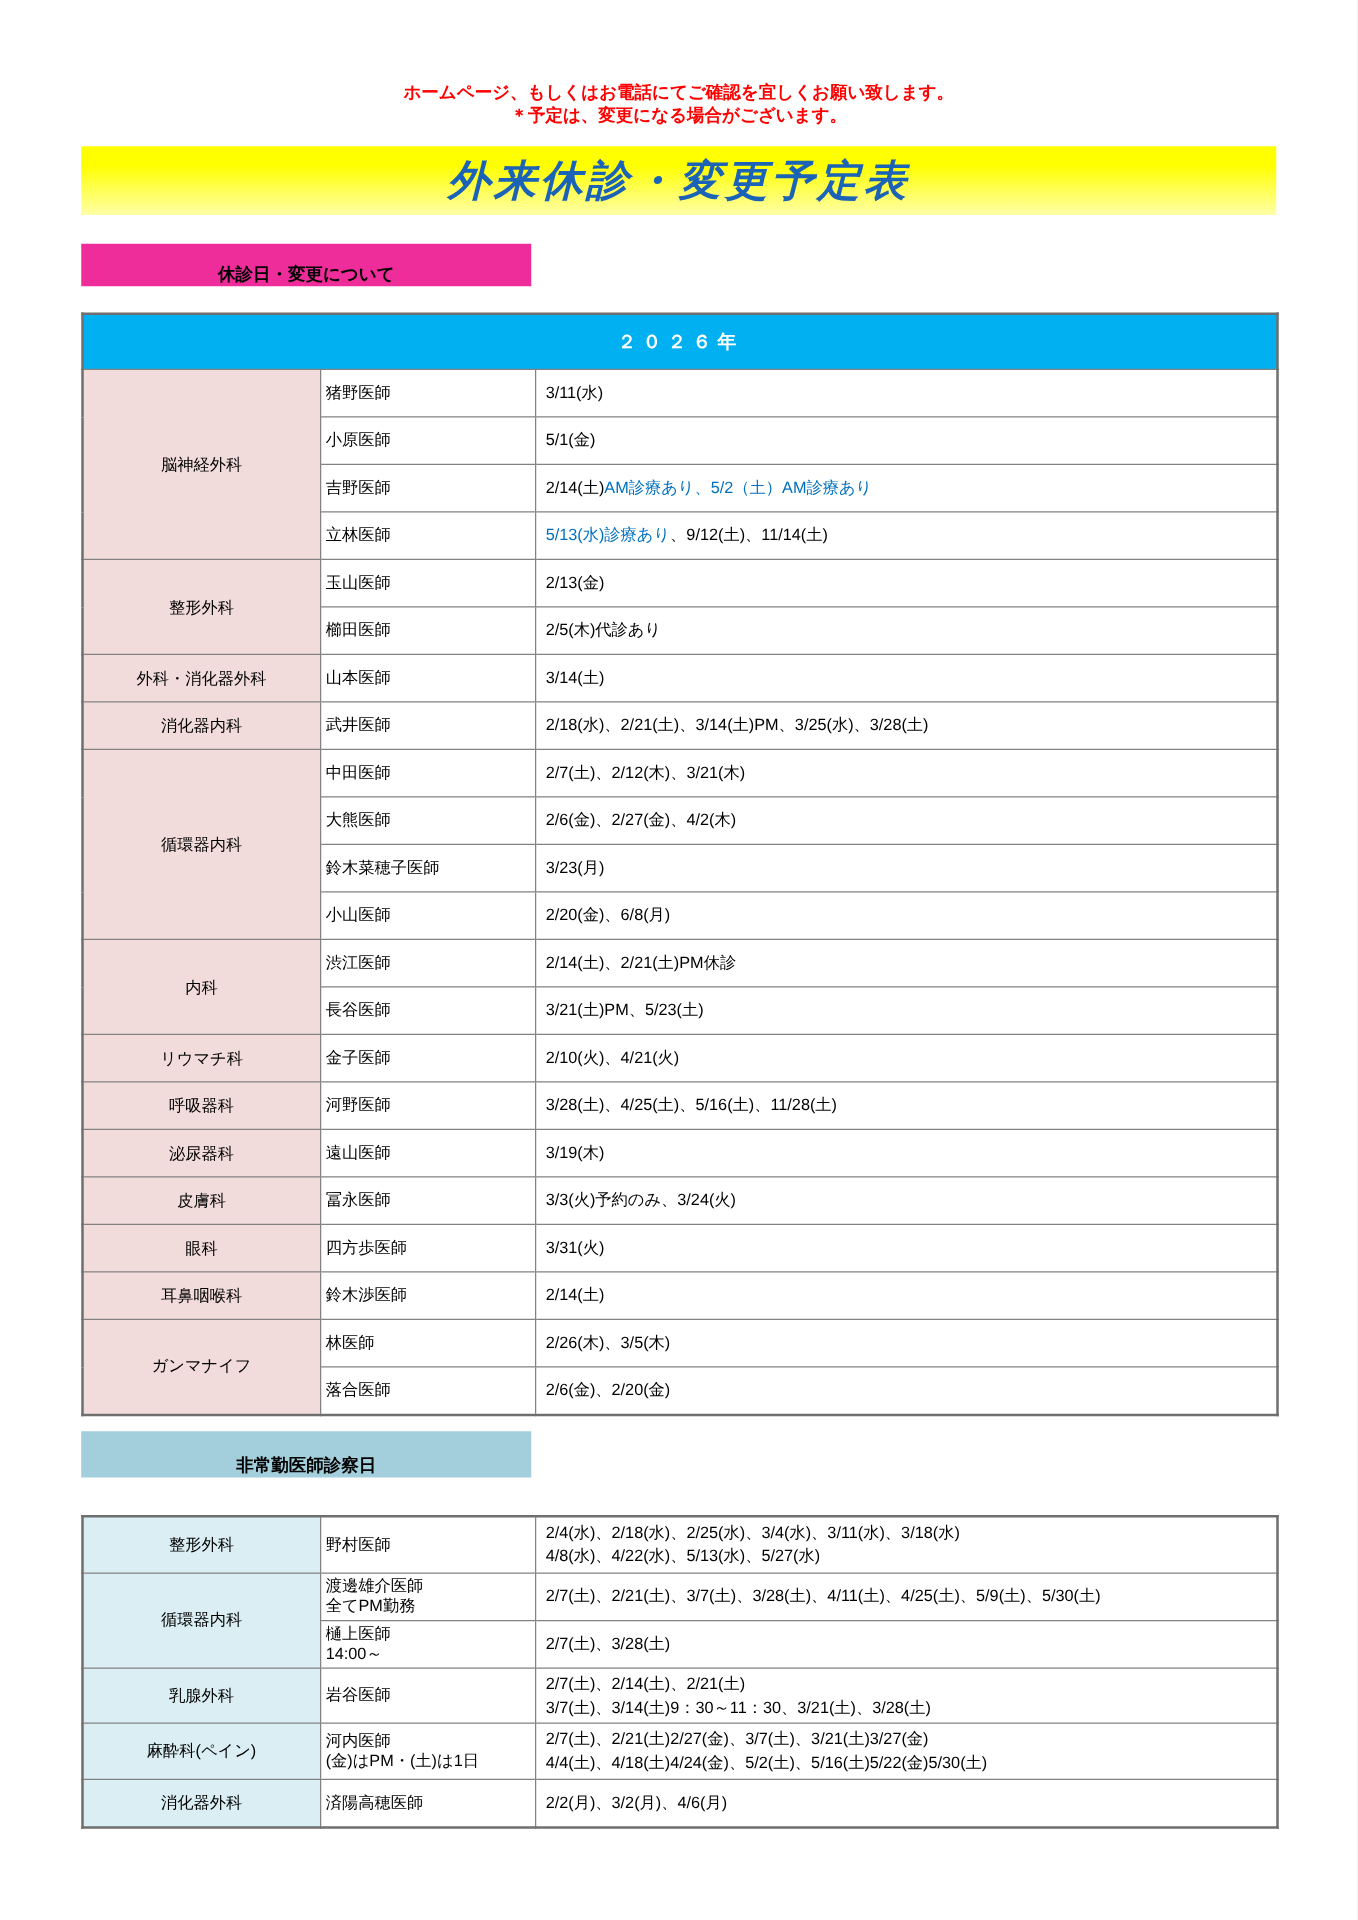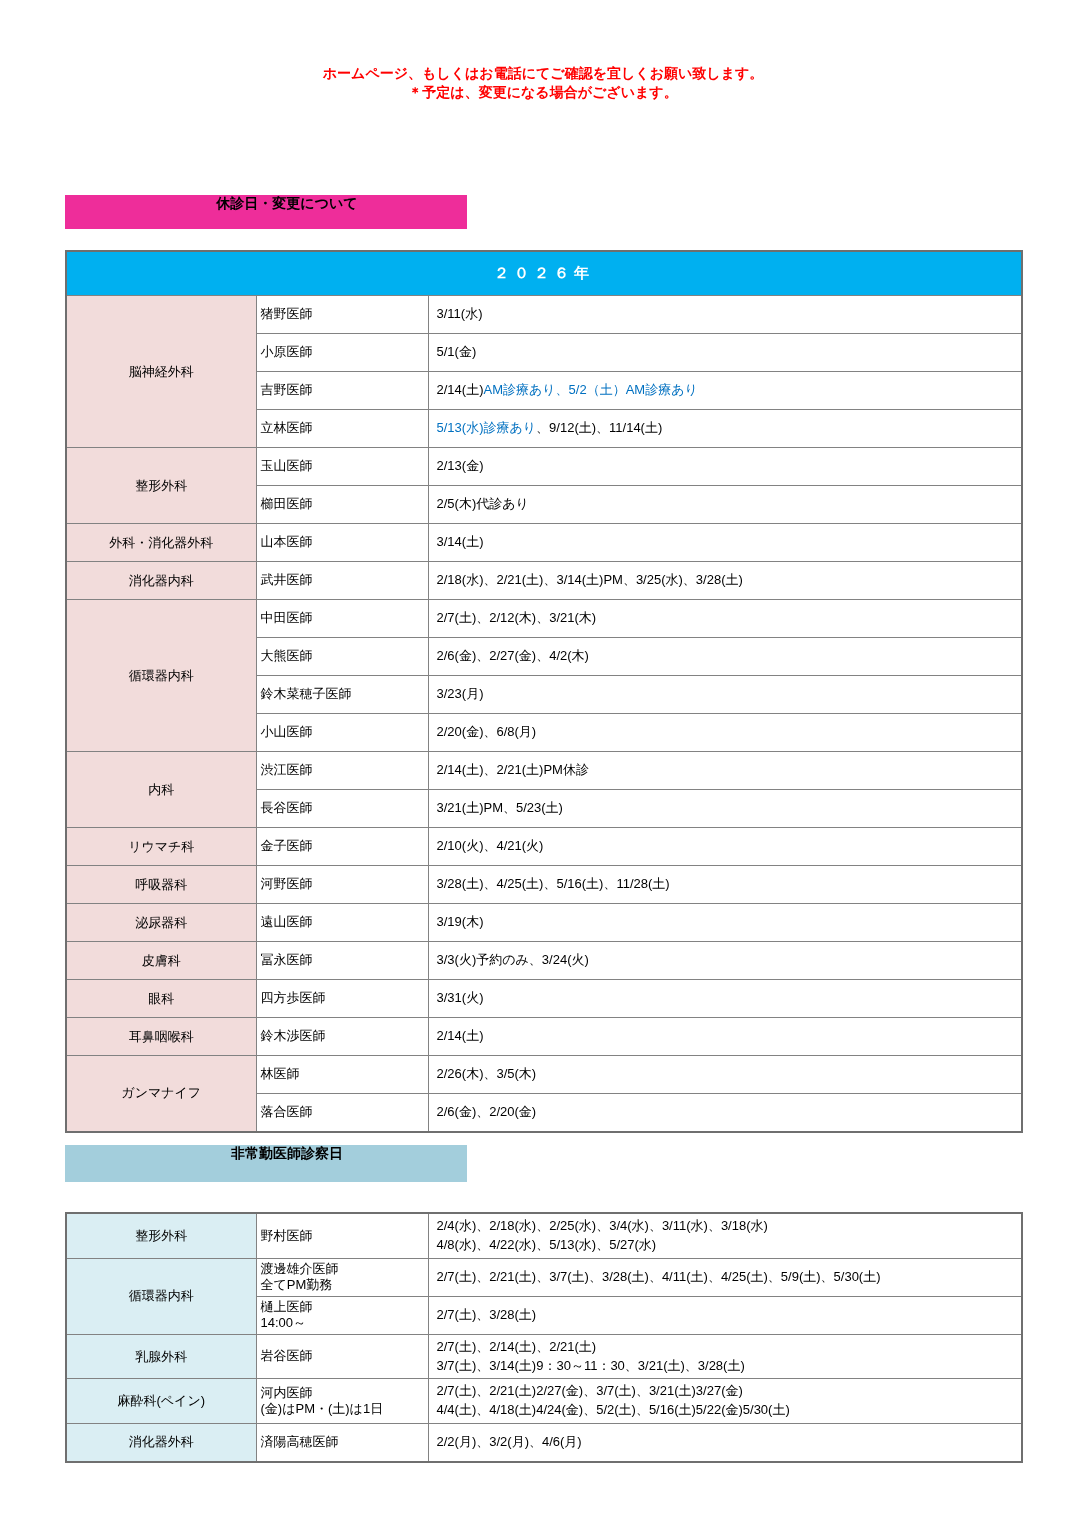--- a/index.html
+++ b/index.html
@@ -23,22 +23,22 @@
     background:linear-gradient(180deg,var(--banner-yellow,#ffff00) 0%,var(--banner-yellow,#ffff00) 28%,#ffff4d 60%,var(--banner-yellow-light,#ffffa6) 100%);
     display:flex;align-items:center;justify-content:center;
   }
   .title{
     color:var(--title-blue,#1b63b6);
     font-size:34px;font-weight:bold;font-style:italic;
     letter-spacing:3px;
   }
   .sec-heading{
     position:absolute;left:65px;width:360px;
-    display:flex;align-items:flex-start;justify-content:center;
-    font-size:14px;font-weight:bold;color:#000;padding-left:42px;
+    display:flex;align-items:flex-end;justify-content:center;
+    font-size:14px;font-weight:bold;color:#000;
   }
   .sec-heading.pink{top:195px;height:34px;background:var(--heading-pink,#ee2d9a);}
   .sec-heading.lightblue{top:1145px;height:37px;background:var(--heading-lightblue,#a3cedc);}
   table{
     position:absolute;left:65px;width:956px;
     border-collapse:collapse;table-layout:fixed;
     border:2px solid #6f6f6f;
     font-size:13px;
   }
   .t1{top:250px;}
@@ -65,20 +65,23 @@
 </head>
 <body>
 
 <div class="page">
 
   <div class="notice">
     <div>ホームページ、もしくはお電話にてご確認を宜しくお願い致します。</div>
     <div>＊予定は、変更になる場合がございます。</div>
   </div>
 
+  <div class="title-banner">
+    <span class="title">外来休診・変更予定表</span>
+  </div>
 
   <div class="sec-heading pink">
     <span>休診日・変更について</span>
   </div>
 
   <table class="t1">
     <colgroup>
         <col class="c-dept">
         <col class="c-doc">
         <col class="c-dates">

